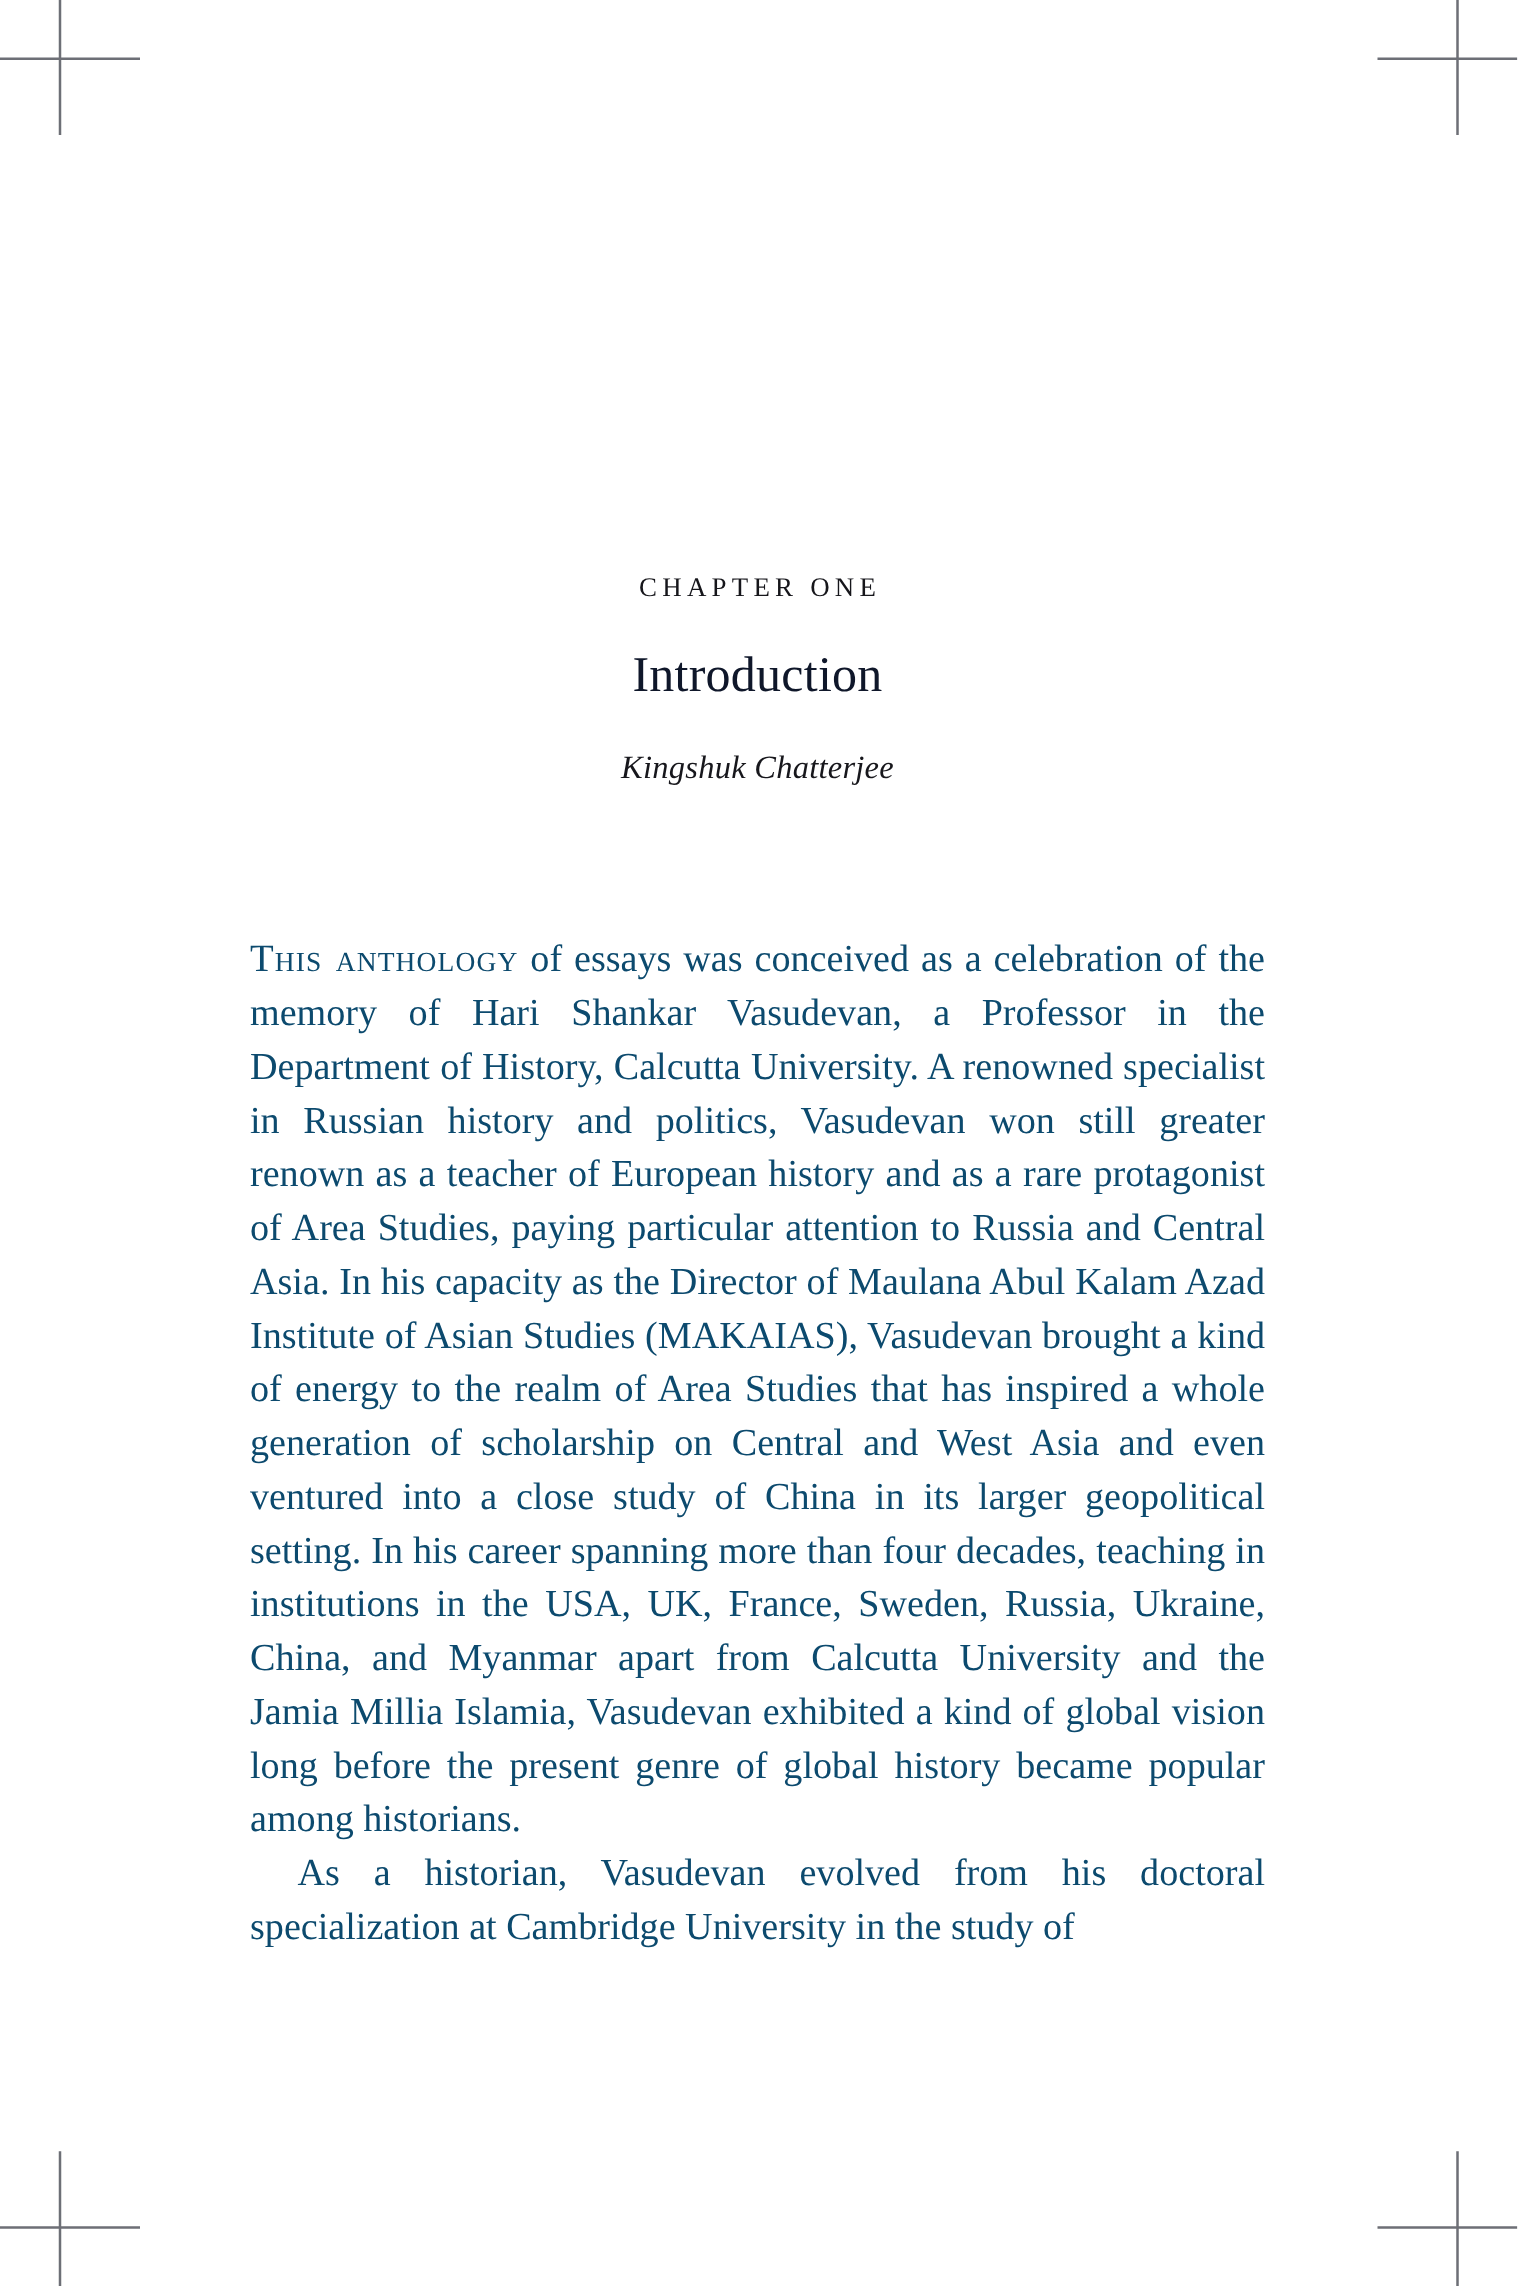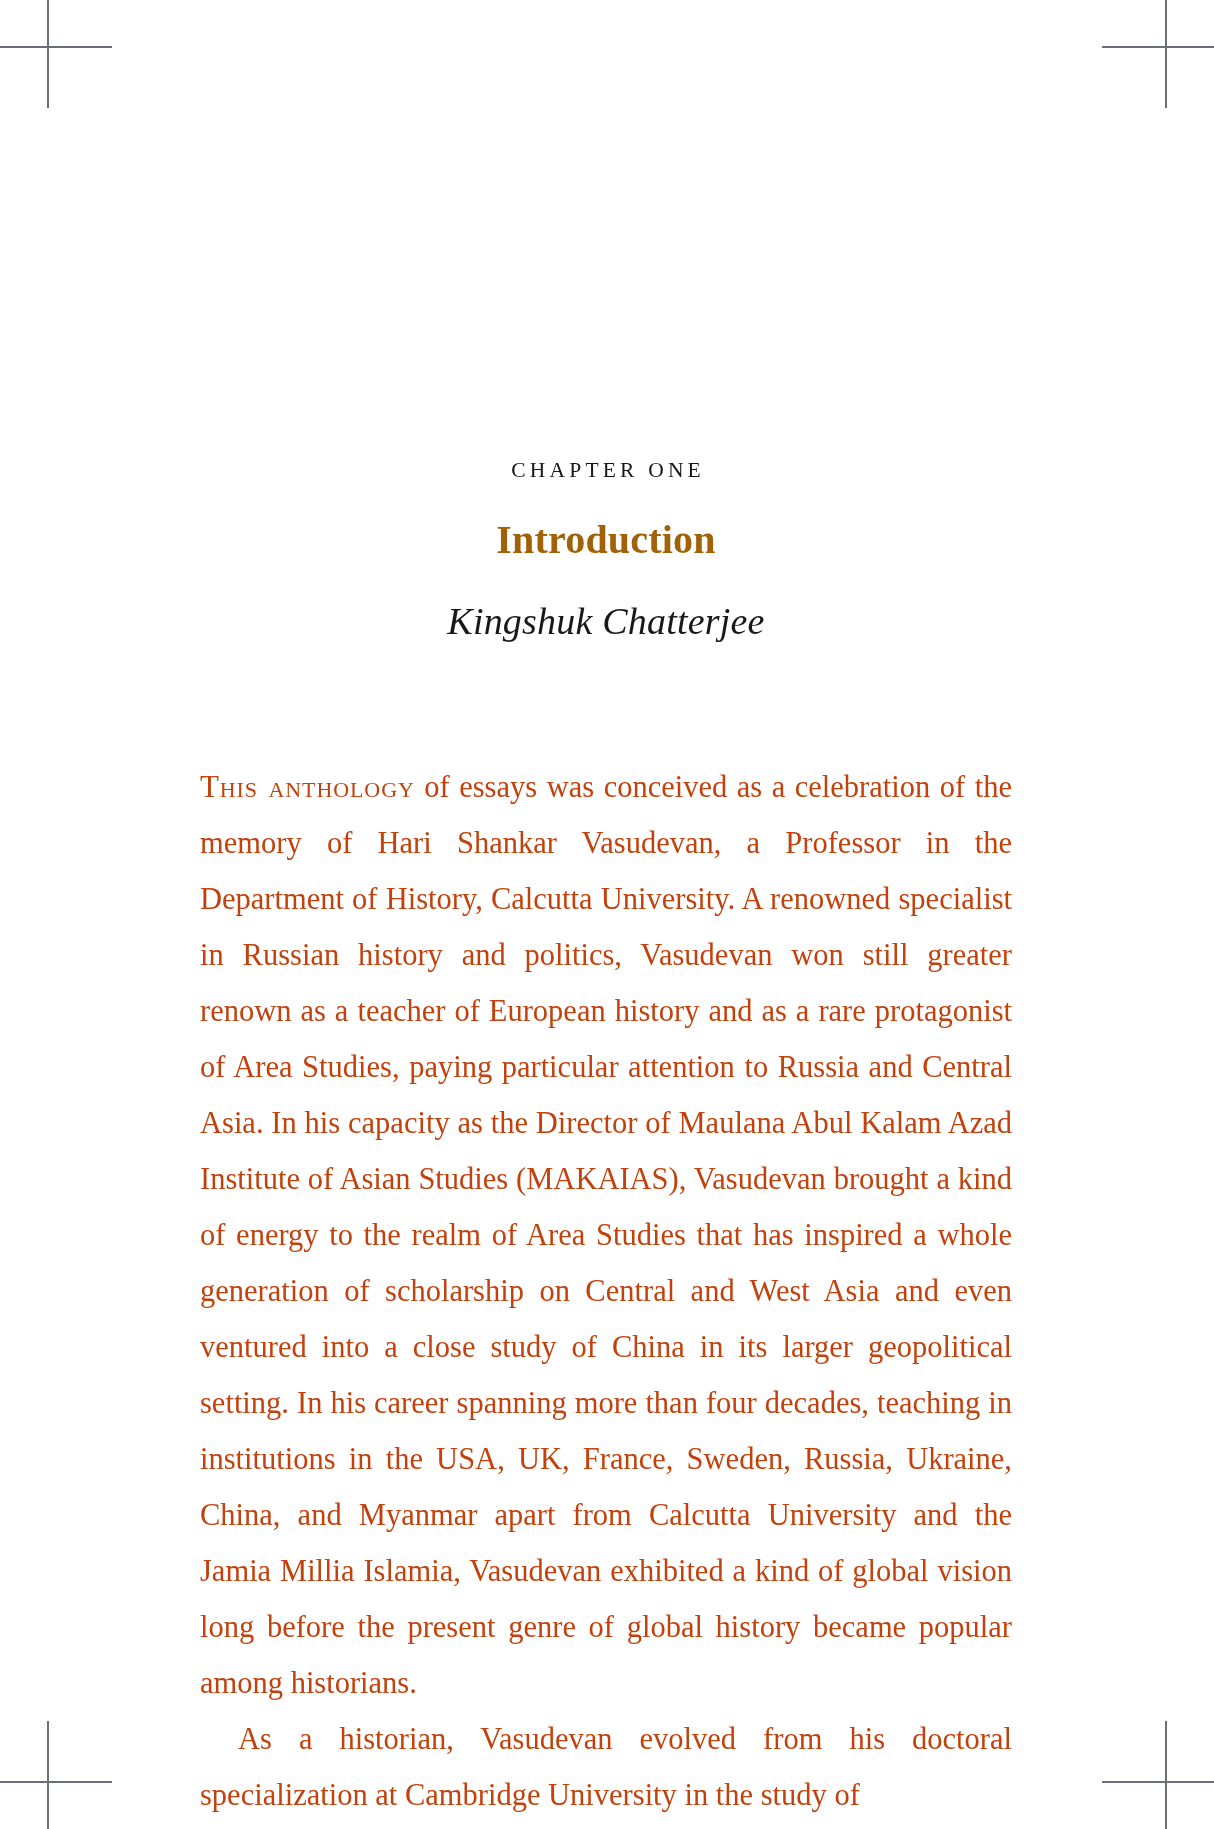--- a/index.html
+++ b/index.html
@@ -55,49 +55,49 @@
     letter-spacing: 4.2px;
     text-indent: 4.2px;
     color: #16161b;
   }
 
   .chapter-title {
     margin: 0;
     padding-top: 33px;
     text-align: center;
     font-size: 40px;
-    font-weight: bold;
+    font-weight: normal;
     letter-spacing: 0.2px;
-    color: #a16207;
+    color: #0f172a;
   }
 
   .byline {
     margin: 0;
     padding-top: 36px;
     text-align: center;
-    font-size: 38px;
+    font-size: 26px;
     font-style: italic;
     font-weight: normal;
     letter-spacing: 0.2px;
     color: #17171c;
   }
 
   
   .body-copy {
     padding-top: 116px;
   }
 
   .body-copy p {
     margin: 0;
     font-size: 30.5px;
-    line-height: 56px;
+    line-height: 43px;
     text-align: justify;
     text-justify: inter-word;
     hyphens: none;
-    color: #c2410c;
+    color: #0c4a6e;
   }
 
   .body-copy p.indented {
     text-indent: 38px;
     font-family: Liberation Serif, serif;
   }
 
   .lead-in {
     font-variant: small-caps;
     font-size: 31px;

